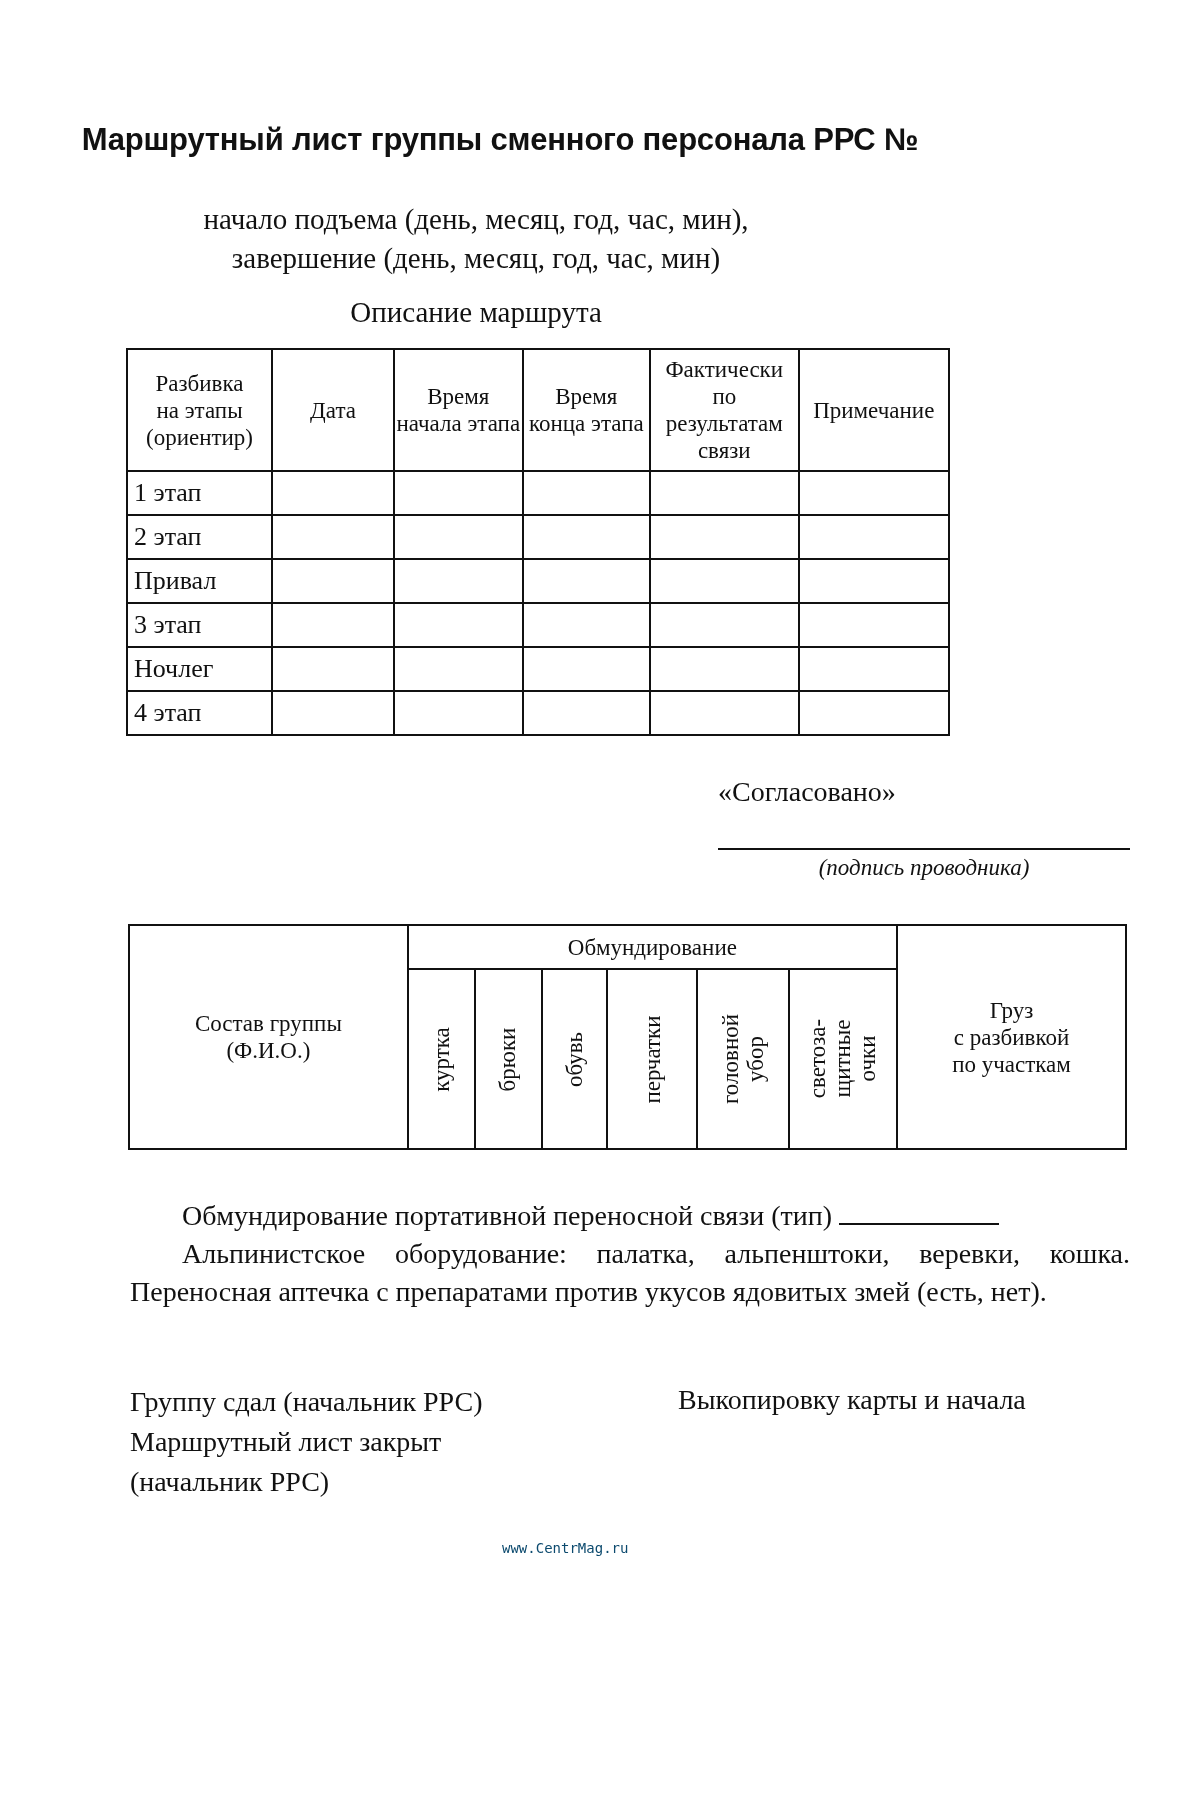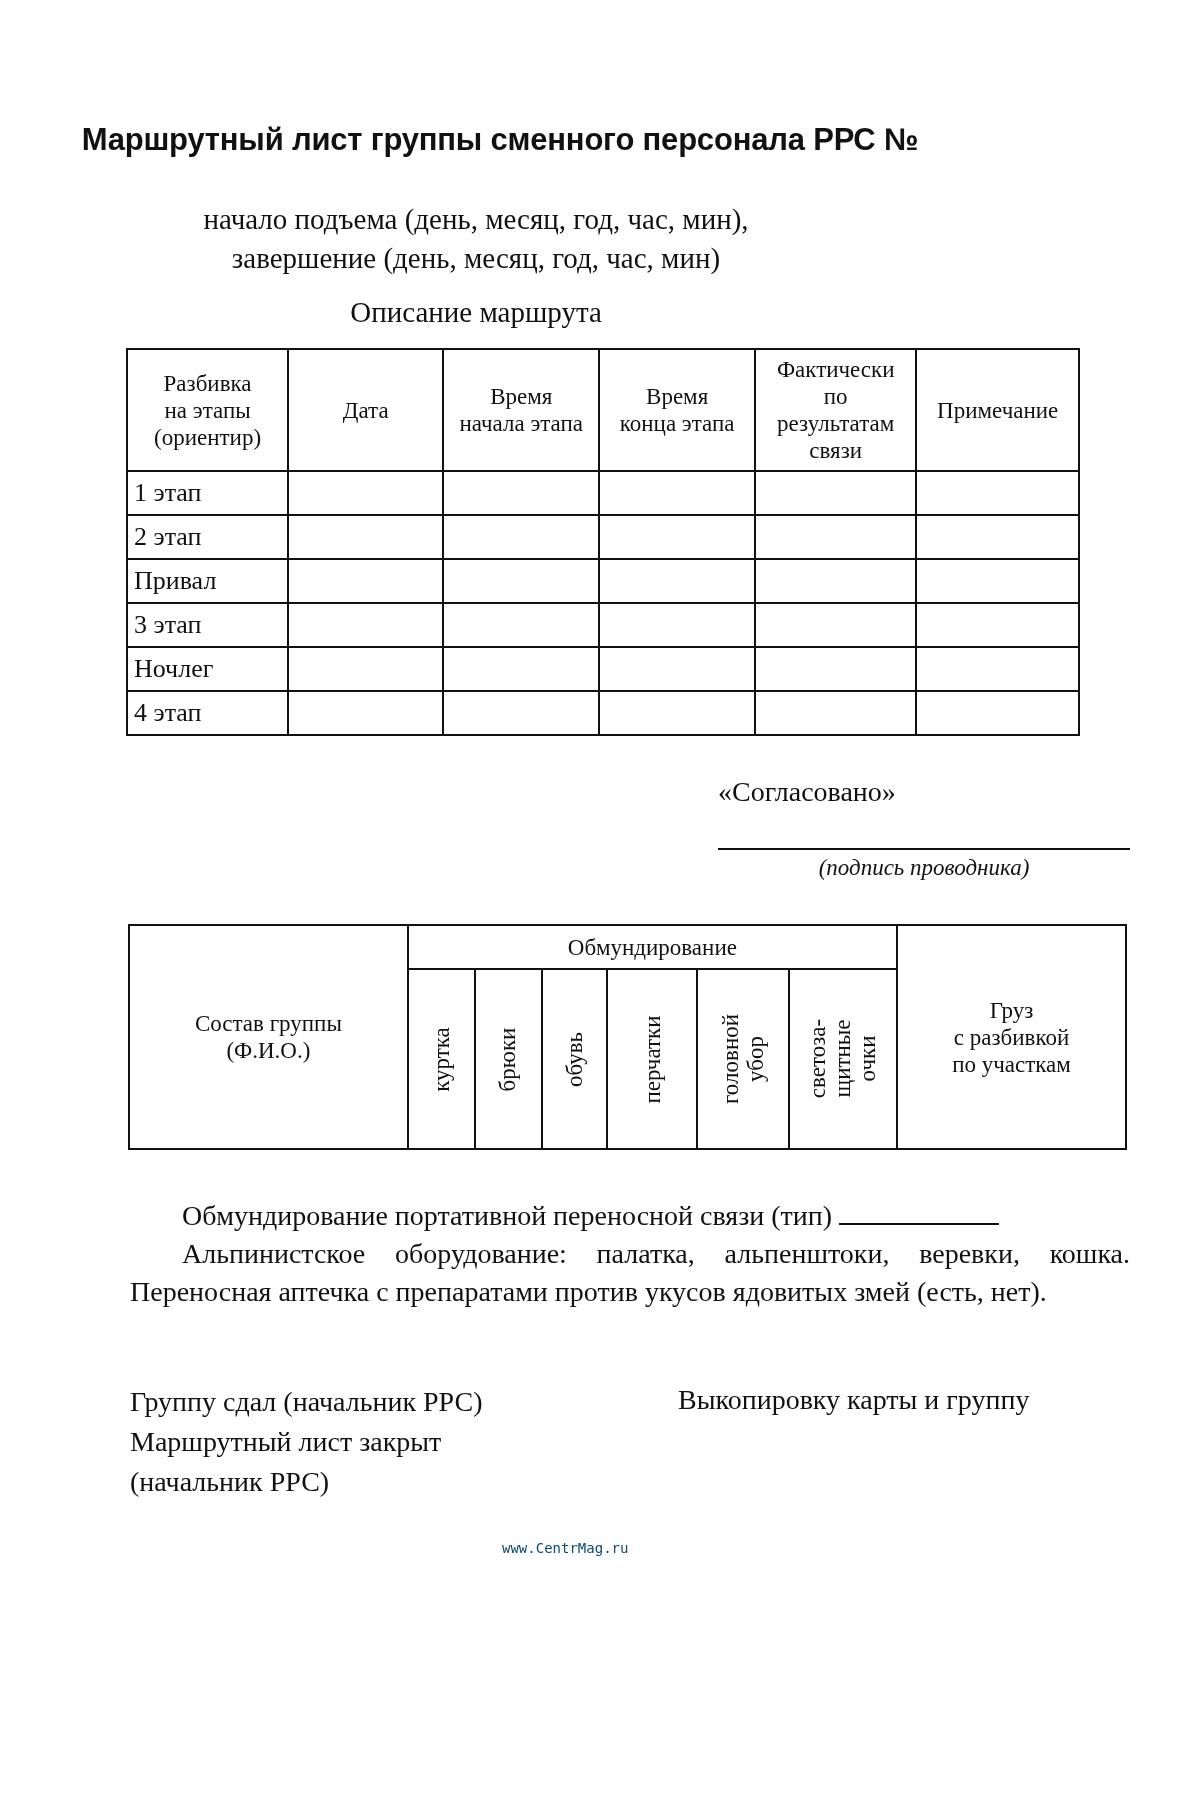--- a/index.html
+++ b/index.html
@@ -10,21 +10,21 @@
   }
   .abs { position: absolute; }
   #title {
     left: 0; width: 1000px; top: 122px; text-align: center;
     font-family: "Liberation Sans", "DejaVu Sans", sans-serif; font-weight: bold;
     font-size: 31px; letter-spacing: -0.2px;
   }
   .sub { left: 0; width: 952px; text-align: center; font-size: 29px; }
   table { border-collapse: collapse; position: absolute; }
   table td, table th { border: 2.5px solid #111; padding: 0; font-weight: normal; }
-  #route-table { left: 126px; top: 348px; width: 954px; padding-left: 14px; }
+  #route-table { left: 126px; top: 348px; width: 824px; padding-left: 14px; }
   #route-table th { height: 120px; font-size: 23px; line-height: 27px; text-align: center; vertical-align: middle; }
   #route-table td { height: 42px; font-size: 26px; }
   #route-table td.stage { padding-left: 6px; }
   #agreed { left: 718px; top: 776px; font-size: 28px; }
   #sig-line { left: 718px; top: 848px; width: 412px; border-top: 2px solid #111; }
   #sig-caption { left: 718px; width: 412px; top: 855px; text-align: center; font-size: 23px; font-style: italic; }
   #group-table { left: 128px; top: 924px; width: 999px; }
   #group-table td { font-size: 23px; text-align: center; vertical-align: middle; line-height: 27px; }
   .vert { display: inline-block; transform: rotate(-90deg); white-space: nowrap; line-height: 25px; }
   .para { left: 130px; width: 1000px; font-size: 28px; line-height: 38px; text-align: justify; }
@@ -166,16 +166,16 @@
   <span class="uline"></span>
 </div>
 <div class="abs para indent" style="top:1235px;">Альпинистское оборудование: палатка, альпенштоки, веревки, кошка. Переносная аптечка с препаратами против укусов ядовитых змей (есть, нет).</div>
 
 <div class="abs sign-left">
   <div>Группу сдал (начальник РРС)</div>
   <div>Маршрутный лист закрыт</div>
   <div>(начальник РРС)</div>
 </div>
 <div class="abs sign-right">
-  <div>Выкопировку карты и группу</div>
+  <div>Выкопировку карты и начала</div>
 </div>
 
 <div id="watermark" class="abs">www.CentrMag.ru</div>
 
 </body></html>

